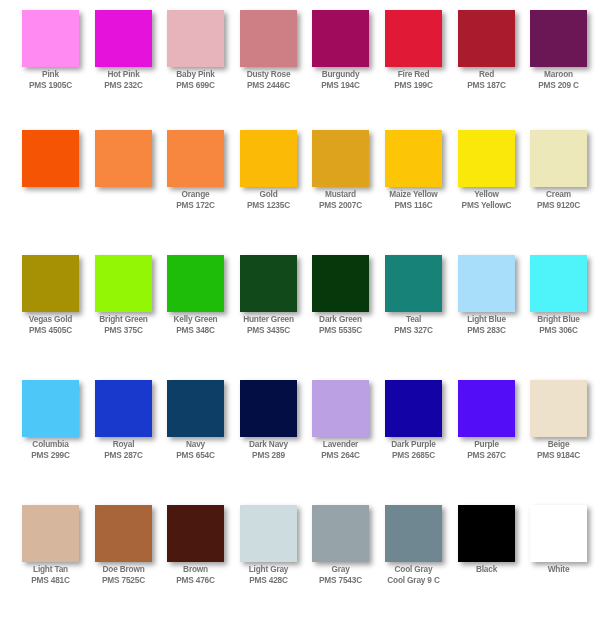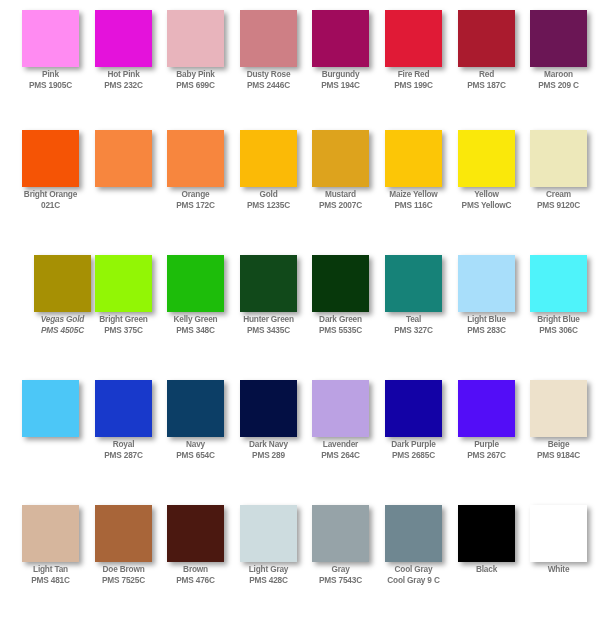--- a/index.html
+++ b/index.html
@@ -156,24 +156,20 @@
           <div class="label-name">Maroon</div>
           <div class="label-code">PMS 209 C</div>
         </div>
       </div>
     </div>
     <div class="swatch-row row-1">
       <div class="swatch-cell" style="left: 14px;">
         <div class="chip-wrap">
           <div class="chip" title="Bright Orange" style="background: rgb(245, 84, 5);"></div>
         </div>
-        <div class="labels">
-          <div class="label-name">Bright Orange</div>
-          <div class="label-code">021C</div>
-        </div>
       </div>
       <div class="swatch-cell" style="left: 86.6px;">
         <div class="chip-wrap">
           <div class="chip" title="Tennessee Orange" style="background: rgb(247, 134, 62);"></div>
         </div>
       </div>
       <div class="swatch-cell" style="left: 159.2px;">
         <div class="chip-wrap">
           <div class="chip" title="Orange" style="background: rgb(247, 134, 62);"></div>
         </div>
@@ -222,21 +218,21 @@
         <div class="chip-wrap">
           <div class="chip" title="Cream" style="background: rgb(237, 232, 186);"></div>
         </div>
         <div class="labels">
           <div class="label-name">Cream</div>
           <div class="label-code">PMS 9120C</div>
         </div>
       </div>
     </div>
     <div class="swatch-row row-2">
-      <div class="swatch-cell" style="left: 26px; font-style: italic;">
+      <div class="swatch-cell" style="left: 14px;">
         <div class="chip-wrap">
           <div class="chip" title="Vegas Gold" style="background: rgb(166, 144, 4);"></div>
         </div>
         <div class="labels">
           <div class="label-name">Vegas Gold</div>
           <div class="label-code">PMS 4505C</div>
         </div>
       </div>
       <div class="swatch-cell" style="left: 86.6px;">
         <div class="chip-wrap">
@@ -300,20 +296,24 @@
           <div class="label-name">Bright Blue</div>
           <div class="label-code">PMS 306C</div>
         </div>
       </div>
     </div>
     <div class="swatch-row row-3">
       <div class="swatch-cell" style="left: 14px;">
         <div class="chip-wrap">
           <div class="chip" title="Columbia" style="background: rgb(76, 199, 247);"></div>
         </div>
+        <div class="labels">
+          <div class="label-name">Columbia</div>
+          <div class="label-code">PMS 299C</div>
+        </div>
       </div>
       <div class="swatch-cell" style="left: 86.6px;">
         <div class="chip-wrap">
           <div class="chip" title="Royal" style="background: rgb(24, 57, 203);"></div>
         </div>
         <div class="labels">
           <div class="label-name">Royal</div>
           <div class="label-code">PMS 287C</div>
         </div>
       </div>

